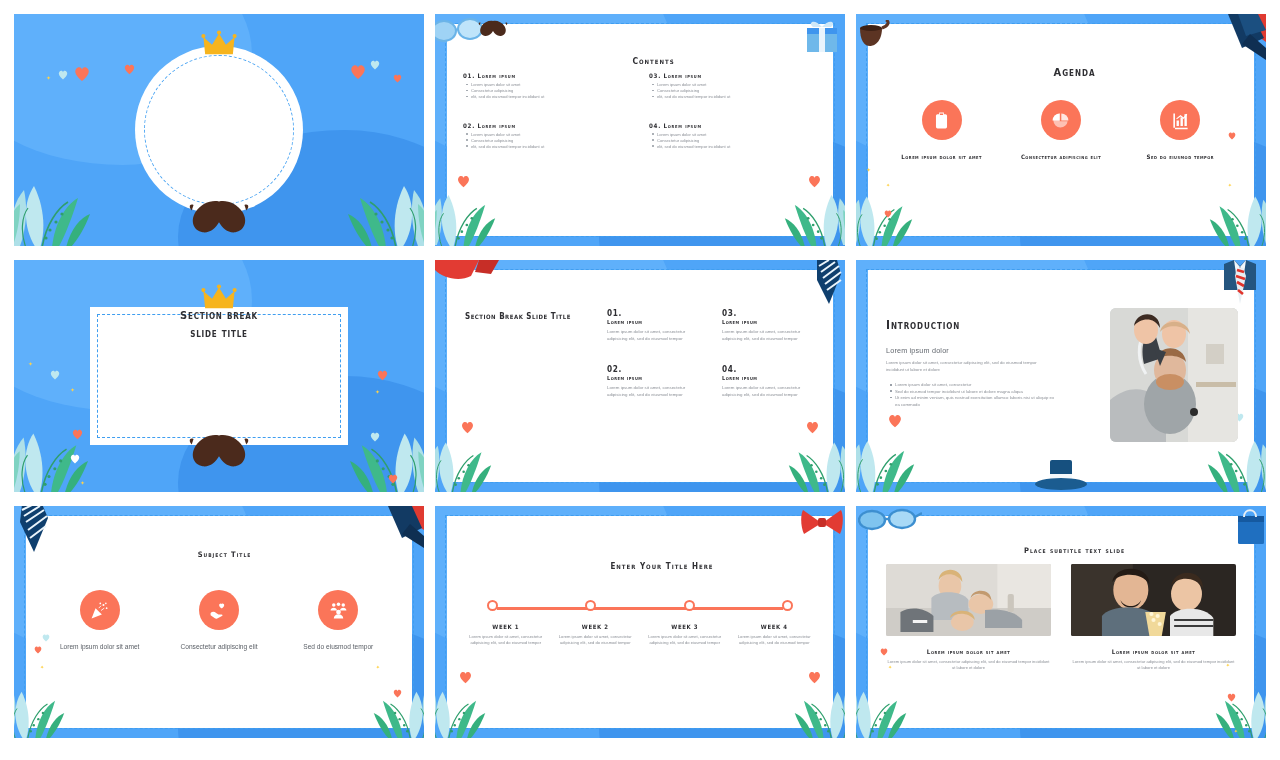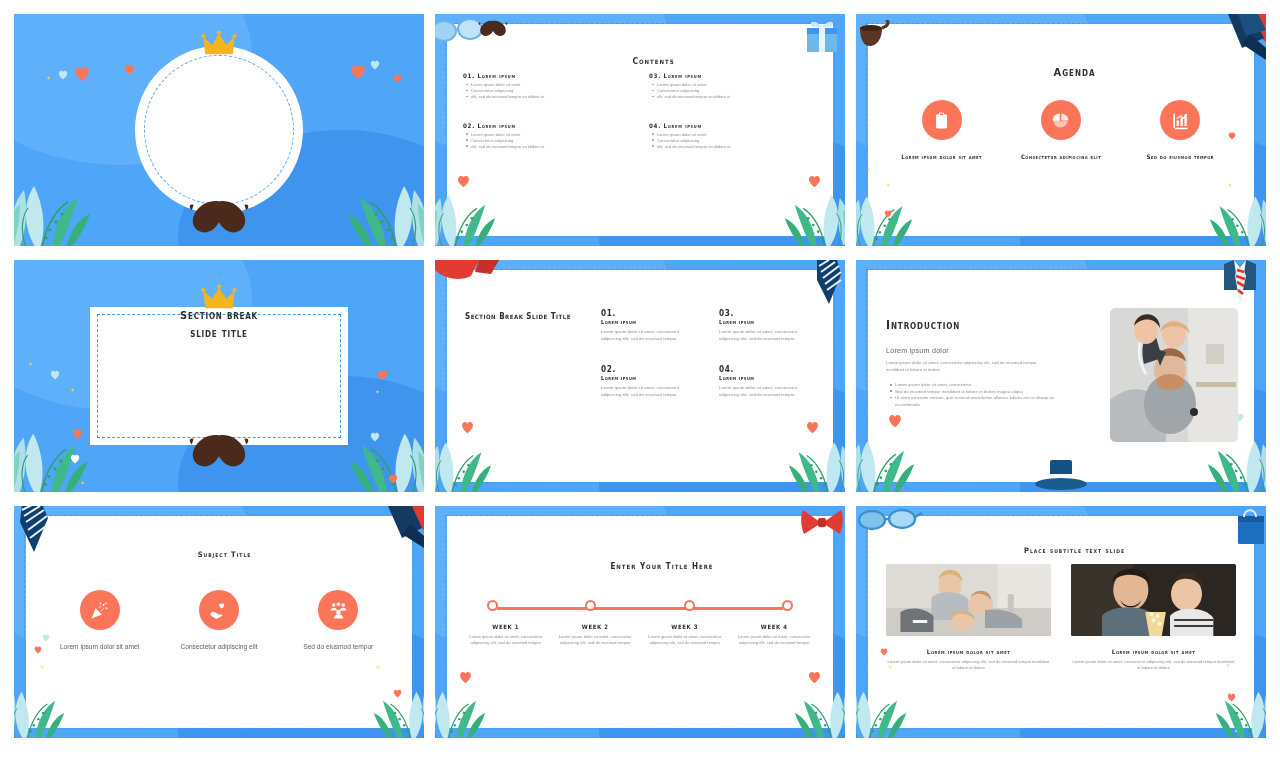--- a/index.html
+++ b/index.html
@@ -121,21 +121,21 @@
   }
   
   .sb-box {
     position:absolute; left:76px; right:76px; top:47px; bottom:47px;
     background:#fff; z-index:6;
     display:flex; flex-direction:column; align-items:center; 
   }
   .sb-dash { position:absolute; left:7px; top:7px; right:7px; bottom:7px; border:1.3px dashed #3f9ef0; }
   .sb-text { position:relative; font-size:11px; line-height:1.6; text-align:center; letter-spacing:.8px; }
   
-  .s5-wrap { position:absolute; left:30px; right:28px; top:48px; display:flex; gap:24px; z-index:7; }
+  .s5-wrap { position:absolute; left:30px; right:28px; top:48px; display:flex; gap:30px; z-index:7; }
   .s5-title { width:112px; font-size:8px; line-height:1.35; letter-spacing:.5px; padding-top:4px; }
   .s5-cols { flex:1; display:grid; grid-template-columns:1fr 1fr; gap:22px 20px; }
   .s5-num { font-size:8.2px; letter-spacing:.6px; }
   .s5-sub { font-size:5.6px; letter-spacing:.5px; margin-top:1px; }
   .s5-body { font-size:4.4px; color:#8b8f96; line-height:1.5; margin-top:4px; }
   
   .intro-left { position:absolute; left:30px; top:58px; width:170px; z-index:7; }
   .intro-h { font-size:12px; letter-spacing:.9px; }
   .intro-sub { font-family:"Liberation Sans",sans-serif; font-weight:400; font-variant:normal;
                 font-size:7.2px; color:#62676e; margin-top:14px; letter-spacing:.2px; }

